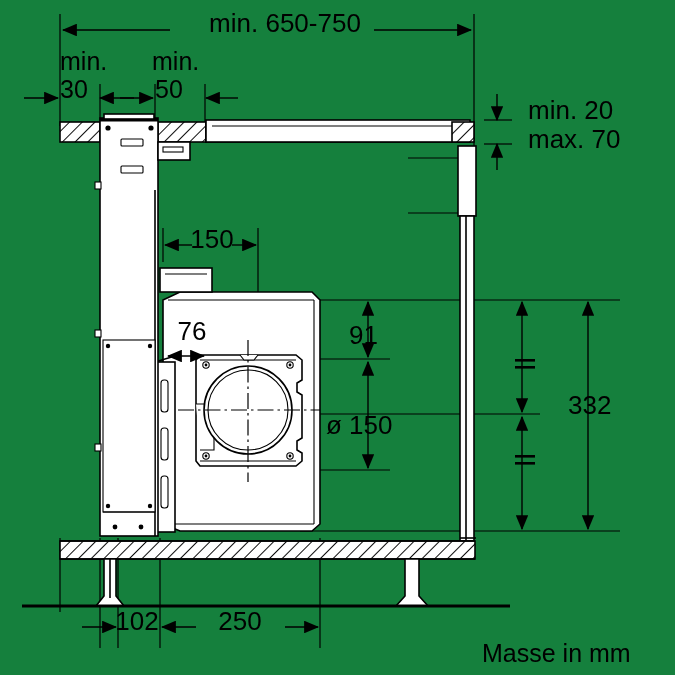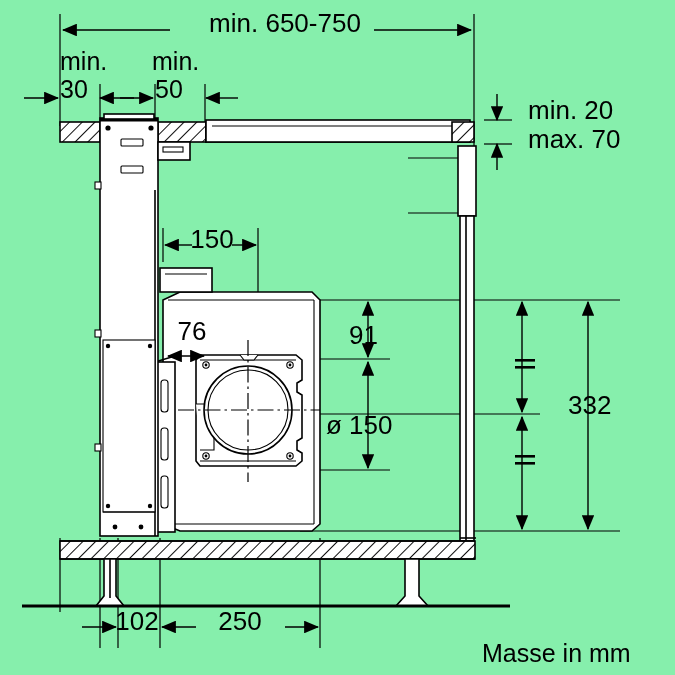--- a/index.html
+++ b/index.html
@@ -4,21 +4,21 @@
 <style>
   html, body {
     margin: 0;
     padding: 0;
     background: #ffffff;
   }
   #stage {
     position: relative;
     width: 675px;
     height: 675px;
-    background: #86efac;
+    background: #15803d;
     font-family: "Liberation Sans", sans-serif;
     overflow: hidden;
   }
   svg#drawing {
     position: absolute;
     left: 0;
     top: 0;
     width: 675px;
     height: 675px;
   }

